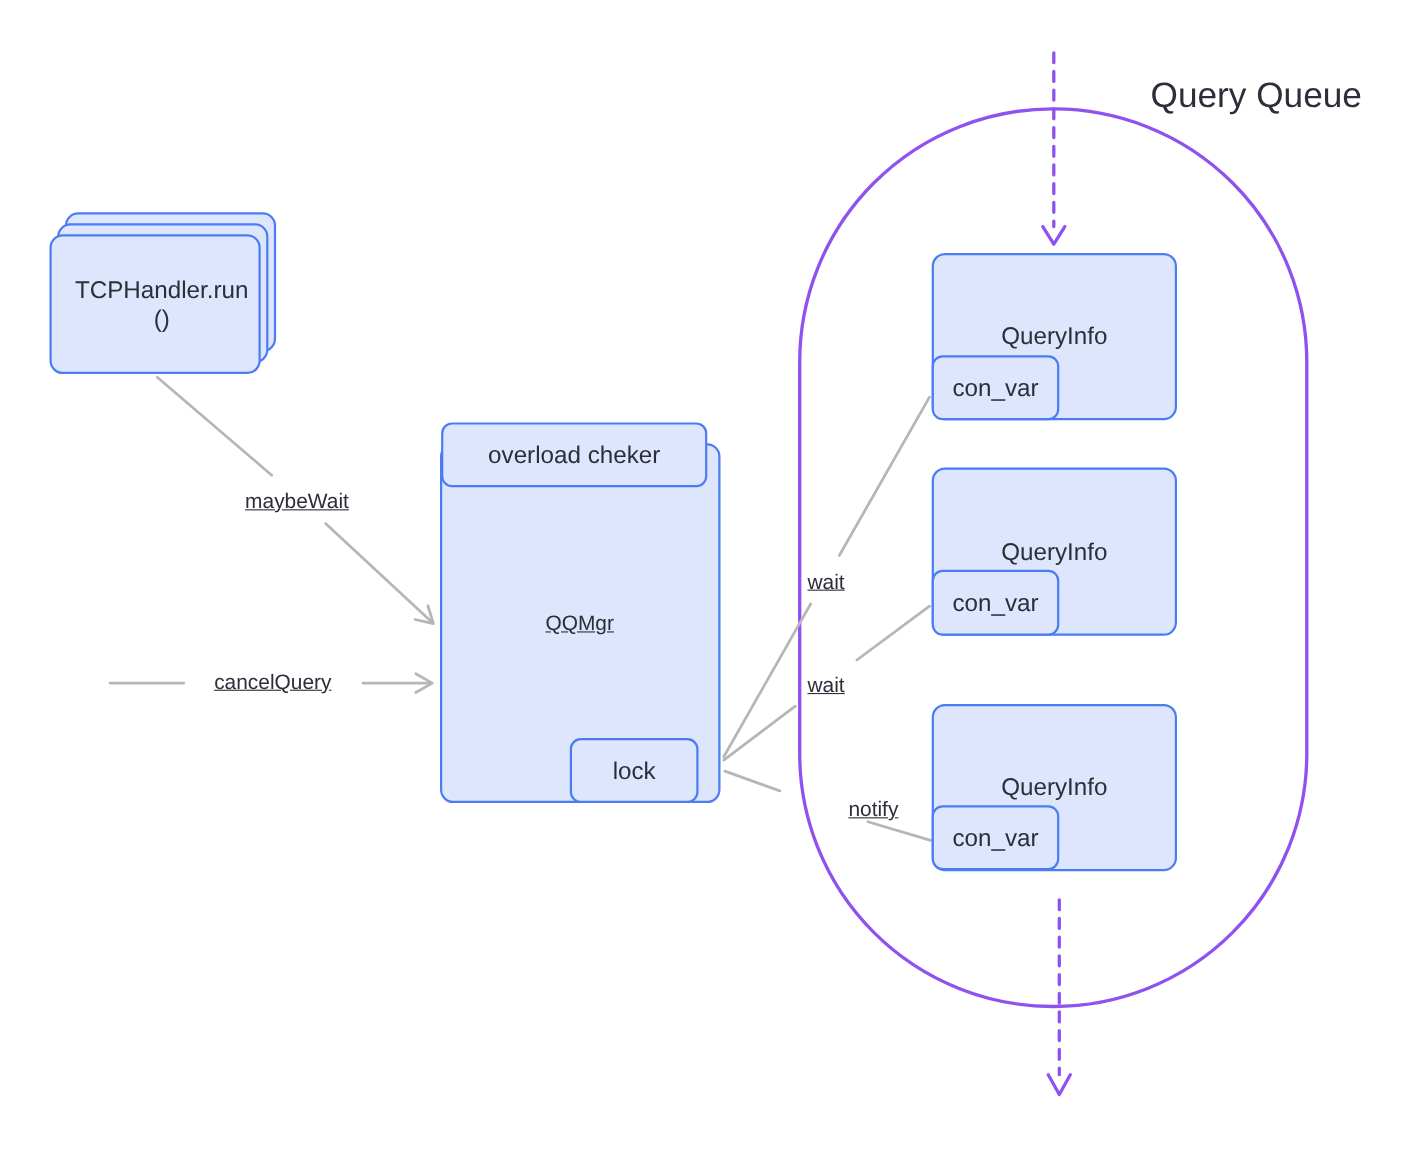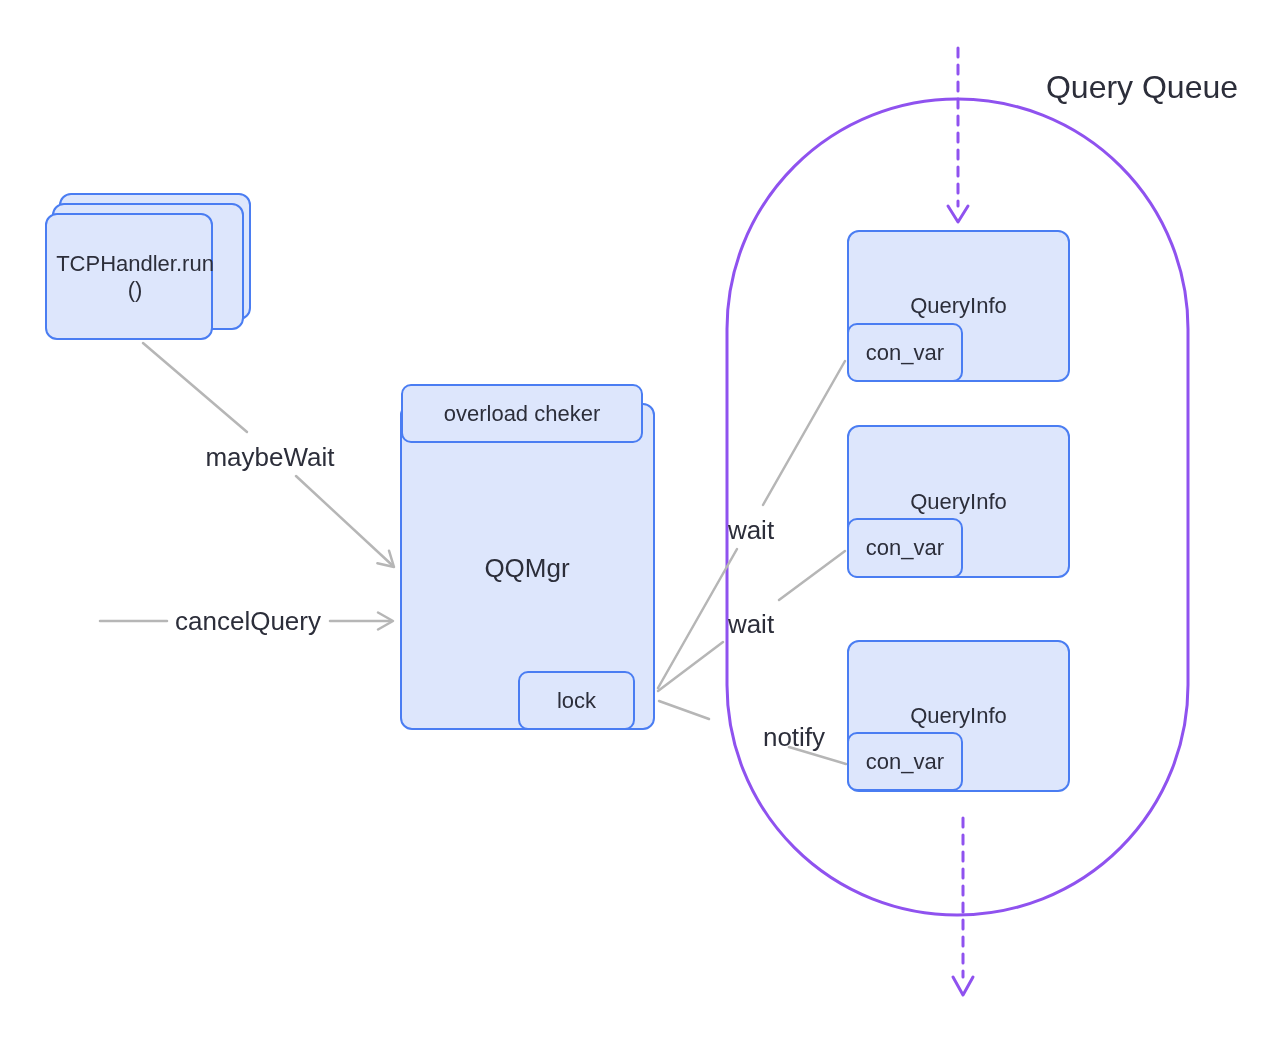--- a/index.html
+++ b/index.html
@@ -30,23 +30,24 @@
     box-sizing:border-box;
     background:#dde6fc;
     border:2.5px solid #4a7df2;
     border-radius:10px;
     display:flex;align-items:center;justify-content:center;
     font-size:22px;
   }
   .edge-label{
     position:absolute;
     transform:translate(-50%,-50%);
-    font-size:26px;
+    font-size:19px;
     color:#2c2e3a;
     white-space:nowrap;
+    text-decoration:underline;
   }
   .diagram-title{
     position:absolute;
     transform:translate(-50%,-50%);
     font-size:32px;
     color:#2c2e3a;
     white-space:nowrap;
   }
   .stack-layer{z-index:1;}
   .stack-front{z-index:3;}
@@ -101,21 +102,21 @@
     <g stroke="#b6b6b6" stroke-width="2.5" stroke-linecap="round">
       <path d="M 462,469 Q 520,512 577,469"></path>
       <polyline points="560,470.5 577,469 570,484.5" stroke-linejoin="round"></polyline>
     </g>
   </svg>
 
   <div class="diagram-title" style="left:1142px;top:87px;">Query Queue</div>
 
   <div class="node stack-layer" style="left:59px;top:193px;width:192px;height:127px;"></div>
   <div class="node stack-layer" style="left:52px;top:203px;width:192px;height:127px;"></div>
-  <div class="node node-label stack-front" style="left:45px;top:213px;width:168px;height:127px;padding-left:12px;">
+  <div class="node node-label stack-front" style="left:45px;top:213px;width:192px;height:127px;padding-left:12px;">
     <div>
       <div>TCPHandler.run</div>
       <div>()</div>
     </div>
   </div>
 
   <div class="node" style="left:400px;top:403px;width:255px;height:327px;"></div>
   <div class="sub-node overlap" style="left:401px;top:384px;width:242px;height:59px;">overload cheker</div>
   <div class="edge-label" style="left:527px;top:568px;">QQMgr</div>
   <div class="sub-node overlap" style="left:518px;top:671px;width:117px;height:59px;">lock</div>

